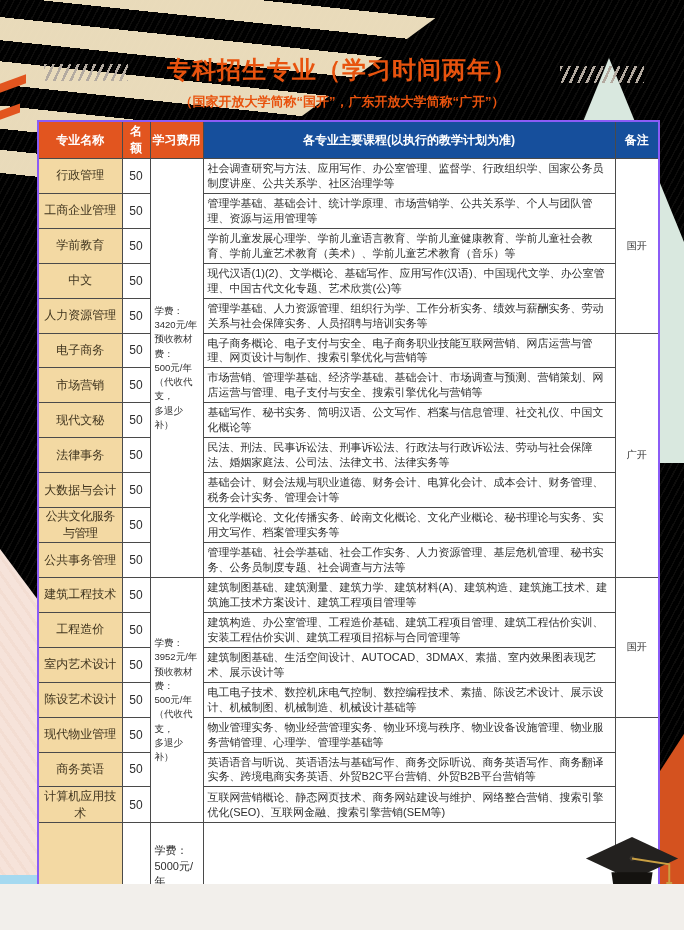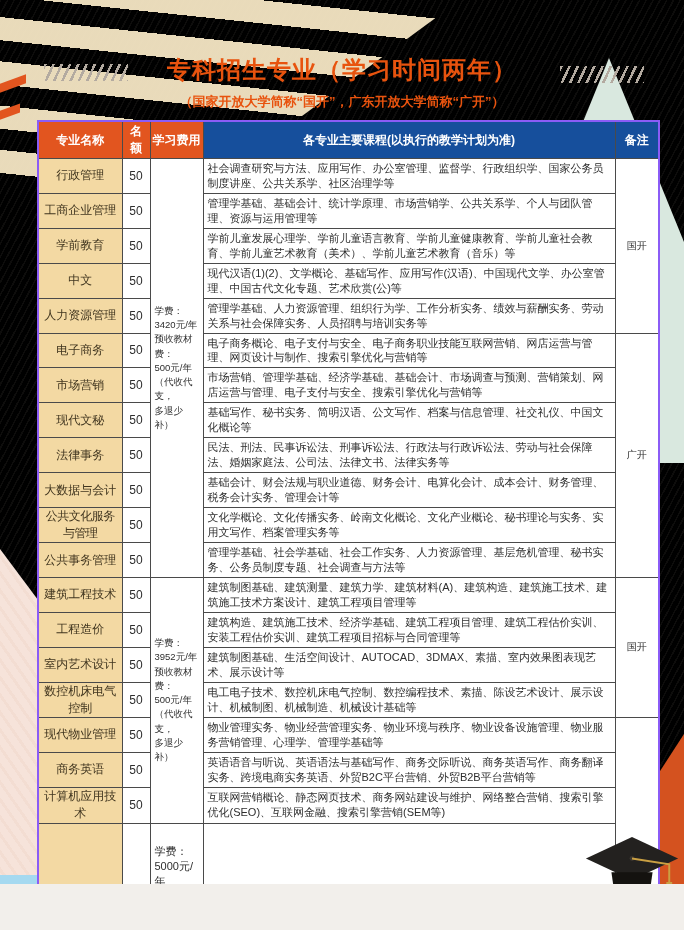--- a/index.html
+++ b/index.html
@@ -169,29 +169,29 @@
 预收教材费：
 500元/年
 （代收代支，
 多退少补）</td>
           <td class="courses">建筑制图基础、建筑测量、建筑力学、建筑材料(A)、建筑构造、建筑施工技术、建筑施工技术方案设计、建筑工程项目管理等</td>
           <td class="remark" rowspan="4">国开</td>
         </tr>
         <tr>
           <td class="major">工程造价</td>
           <td class="quota">50</td>
-          <td class="courses">建筑构造、建筑施工技术、经济学基础、建筑工程项目管理、建筑工程估价实训、安装工程估价实训、建筑工程项目招标与合同管理等</td>
+          <td class="courses">建筑构造、办公室管理、工程造价基础、建筑工程项目管理、建筑工程估价实训、安装工程估价实训、建筑工程项目招标与合同管理等</td>
         </tr>
         <tr>
           <td class="major">室内艺术设计</td>
           <td class="quota">50</td>
           <td class="courses">建筑制图基础、生活空间设计、AUTOCAD、3DMAX、素描、室内效果图表现艺术、展示设计等</td>
         </tr>
         <tr>
-          <td class="major">数控机床电气控制</td>
+          <td class="major">陈设艺术设计</td>
           <td class="quota">50</td>
           <td class="courses">电工电子技术、数控机床电气控制、数控编程技术、素描、陈设艺术设计、展示设计、机械制图、机械制造、机械设计基础等</td>
         </tr>
         <tr>
           <td class="major">现代物业管理</td>
           <td class="quota">50</td>
           <td class="courses">物业管理实务、物业经营管理实务、物业环境与秩序、物业设备设施管理、物业服务营销管理、心理学、管理学基础等</td>
           <td class="remark" rowspan="4">广开</td>
         </tr>
         <tr>

